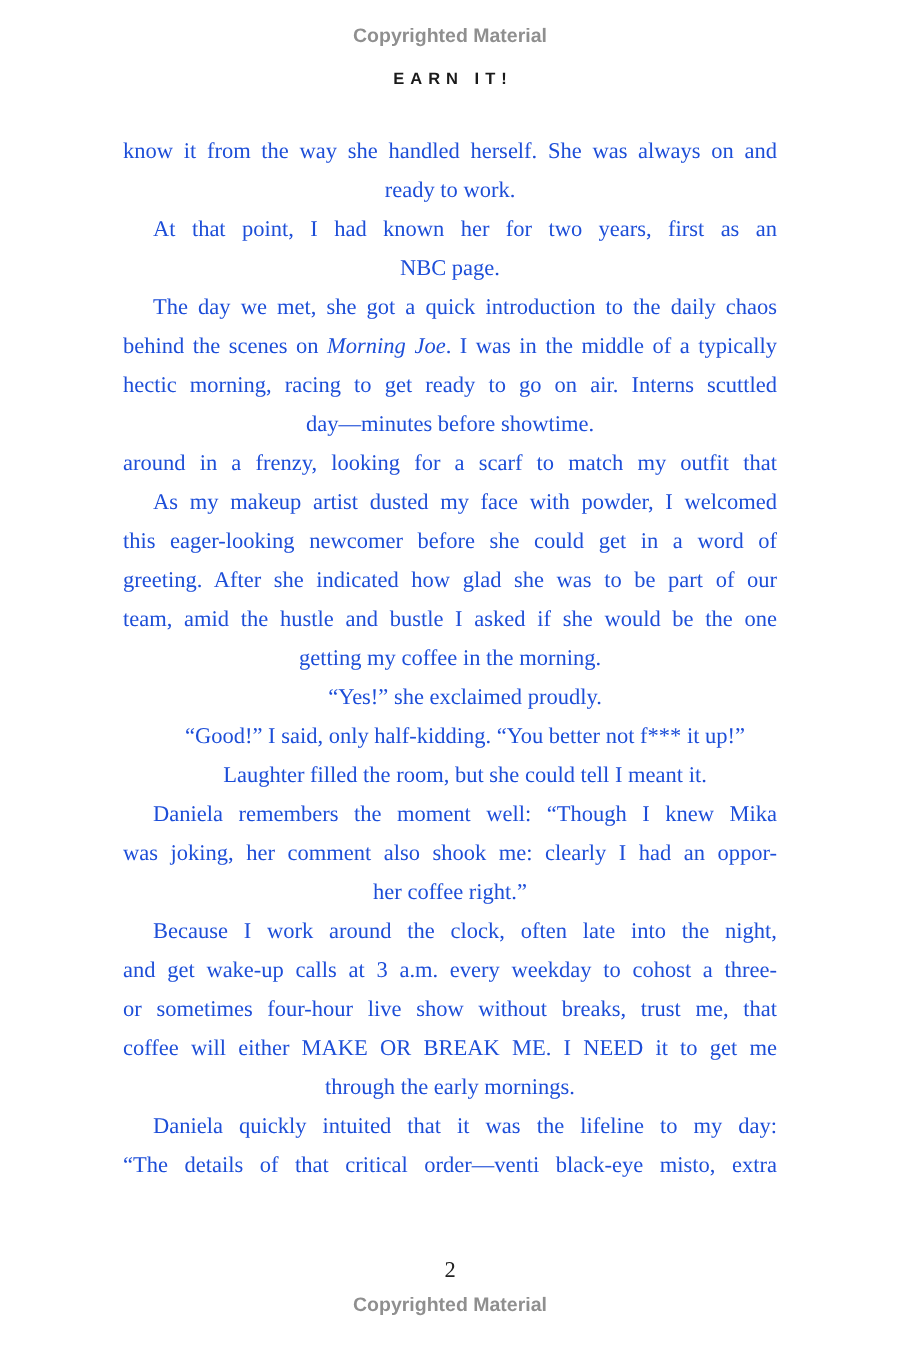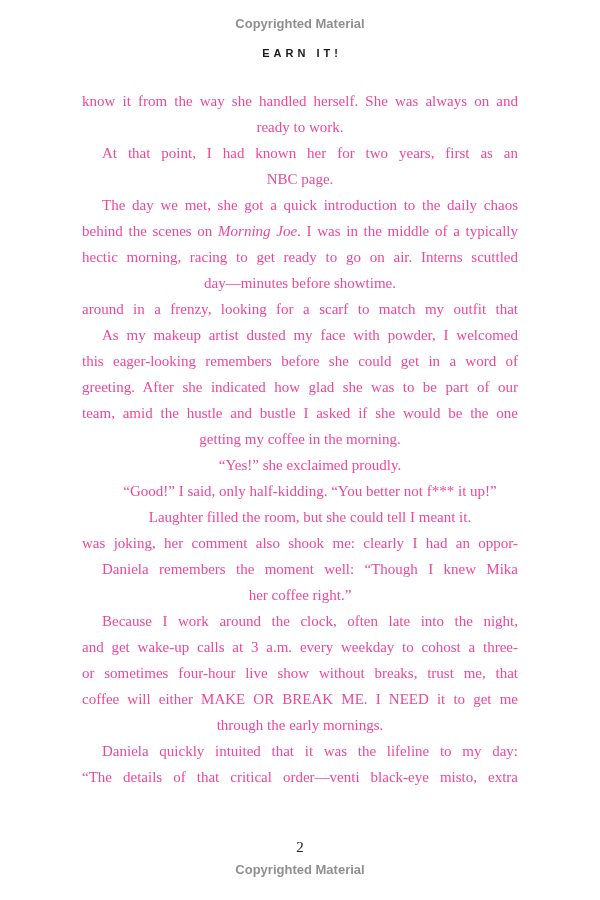--- a/index.html
+++ b/index.html
@@ -41,21 +41,21 @@
     text-indent: 4px; 
     color: #1a1a1a;
   }
   .body-text {
     position: absolute;
     top: 88px;
     left: 82px;
     width: 436px;
     font-size: 15px;
     line-height: 26px;
-    color: #ec4899;
+    color: #1d4ed8;
   }
   .line {
     text-align: center;
     white-space: nowrap;
   }
   .line.j {
     white-space: normal;
     text-align: justify;
     text-align-last: justify;
   }
@@ -92,37 +92,37 @@
       </div>
       <div class="para">
         <div class="line j indent">The day we met, she got a quick introduction to the daily chaos</div>
         <div class="line j">behind the scenes on <i>Morning Joe</i>. I was in the middle of a typically</div>
         <div class="line j">hectic morning, racing to get ready to go on air. Interns scuttled</div>
         <div class="line">day—minutes before showtime.</div>
         <div class="line j">around in a frenzy, looking for a scarf to match my outfit that</div>
       </div>
       <div class="para">
         <div class="line j indent">As my makeup artist dusted my face with powder, I welcomed</div>
-        <div class="line j">this eager-looking remembers before she could get in a word of</div>
+        <div class="line j">this eager-looking newcomer before she could get in a word of</div>
         <div class="line j">greeting. After she indicated how glad she was to be part of our</div>
         <div class="line j">team, amid the hustle and bustle I asked if she would be the one</div>
         <div class="line">getting my coffee in the morning.</div>
       </div>
       <div class="para">
         <div class="line indent">“Yes!” she exclaimed proudly.</div>
       </div>
       <div class="para">
         <div class="line indent">“Good!” I said, only half-kidding. “You better not f*** it up!”</div>
       </div>
       <div class="para">
         <div class="line indent">Laughter filled the room, but she could tell I meant it.</div>
       </div>
       <div class="para">
+        <div class="line j indent">Daniela remembers the moment well: “Though I knew Mika</div>
         <div class="line j">was joking, her comment also shook me: clearly I had an oppor-</div>
-        <div class="line j indent">Daniela remembers the moment well: “Though I knew Mika</div>
         <div class="line">her coffee right.”</div>
       </div>
       <div class="para">
         <div class="line j indent">Because I work around the clock, often late into the night,</div>
         <div class="line j">and get wake-up calls at 3 a.m. every weekday to cohost a three-</div>
         <div class="line j">or sometimes four-hour live show without breaks, trust me, that</div>
         <div class="line j">coffee will either MAKE OR BREAK ME. I NEED it to get me</div>
         <div class="line">through the early mornings.</div>
       </div>
       <div class="para">

